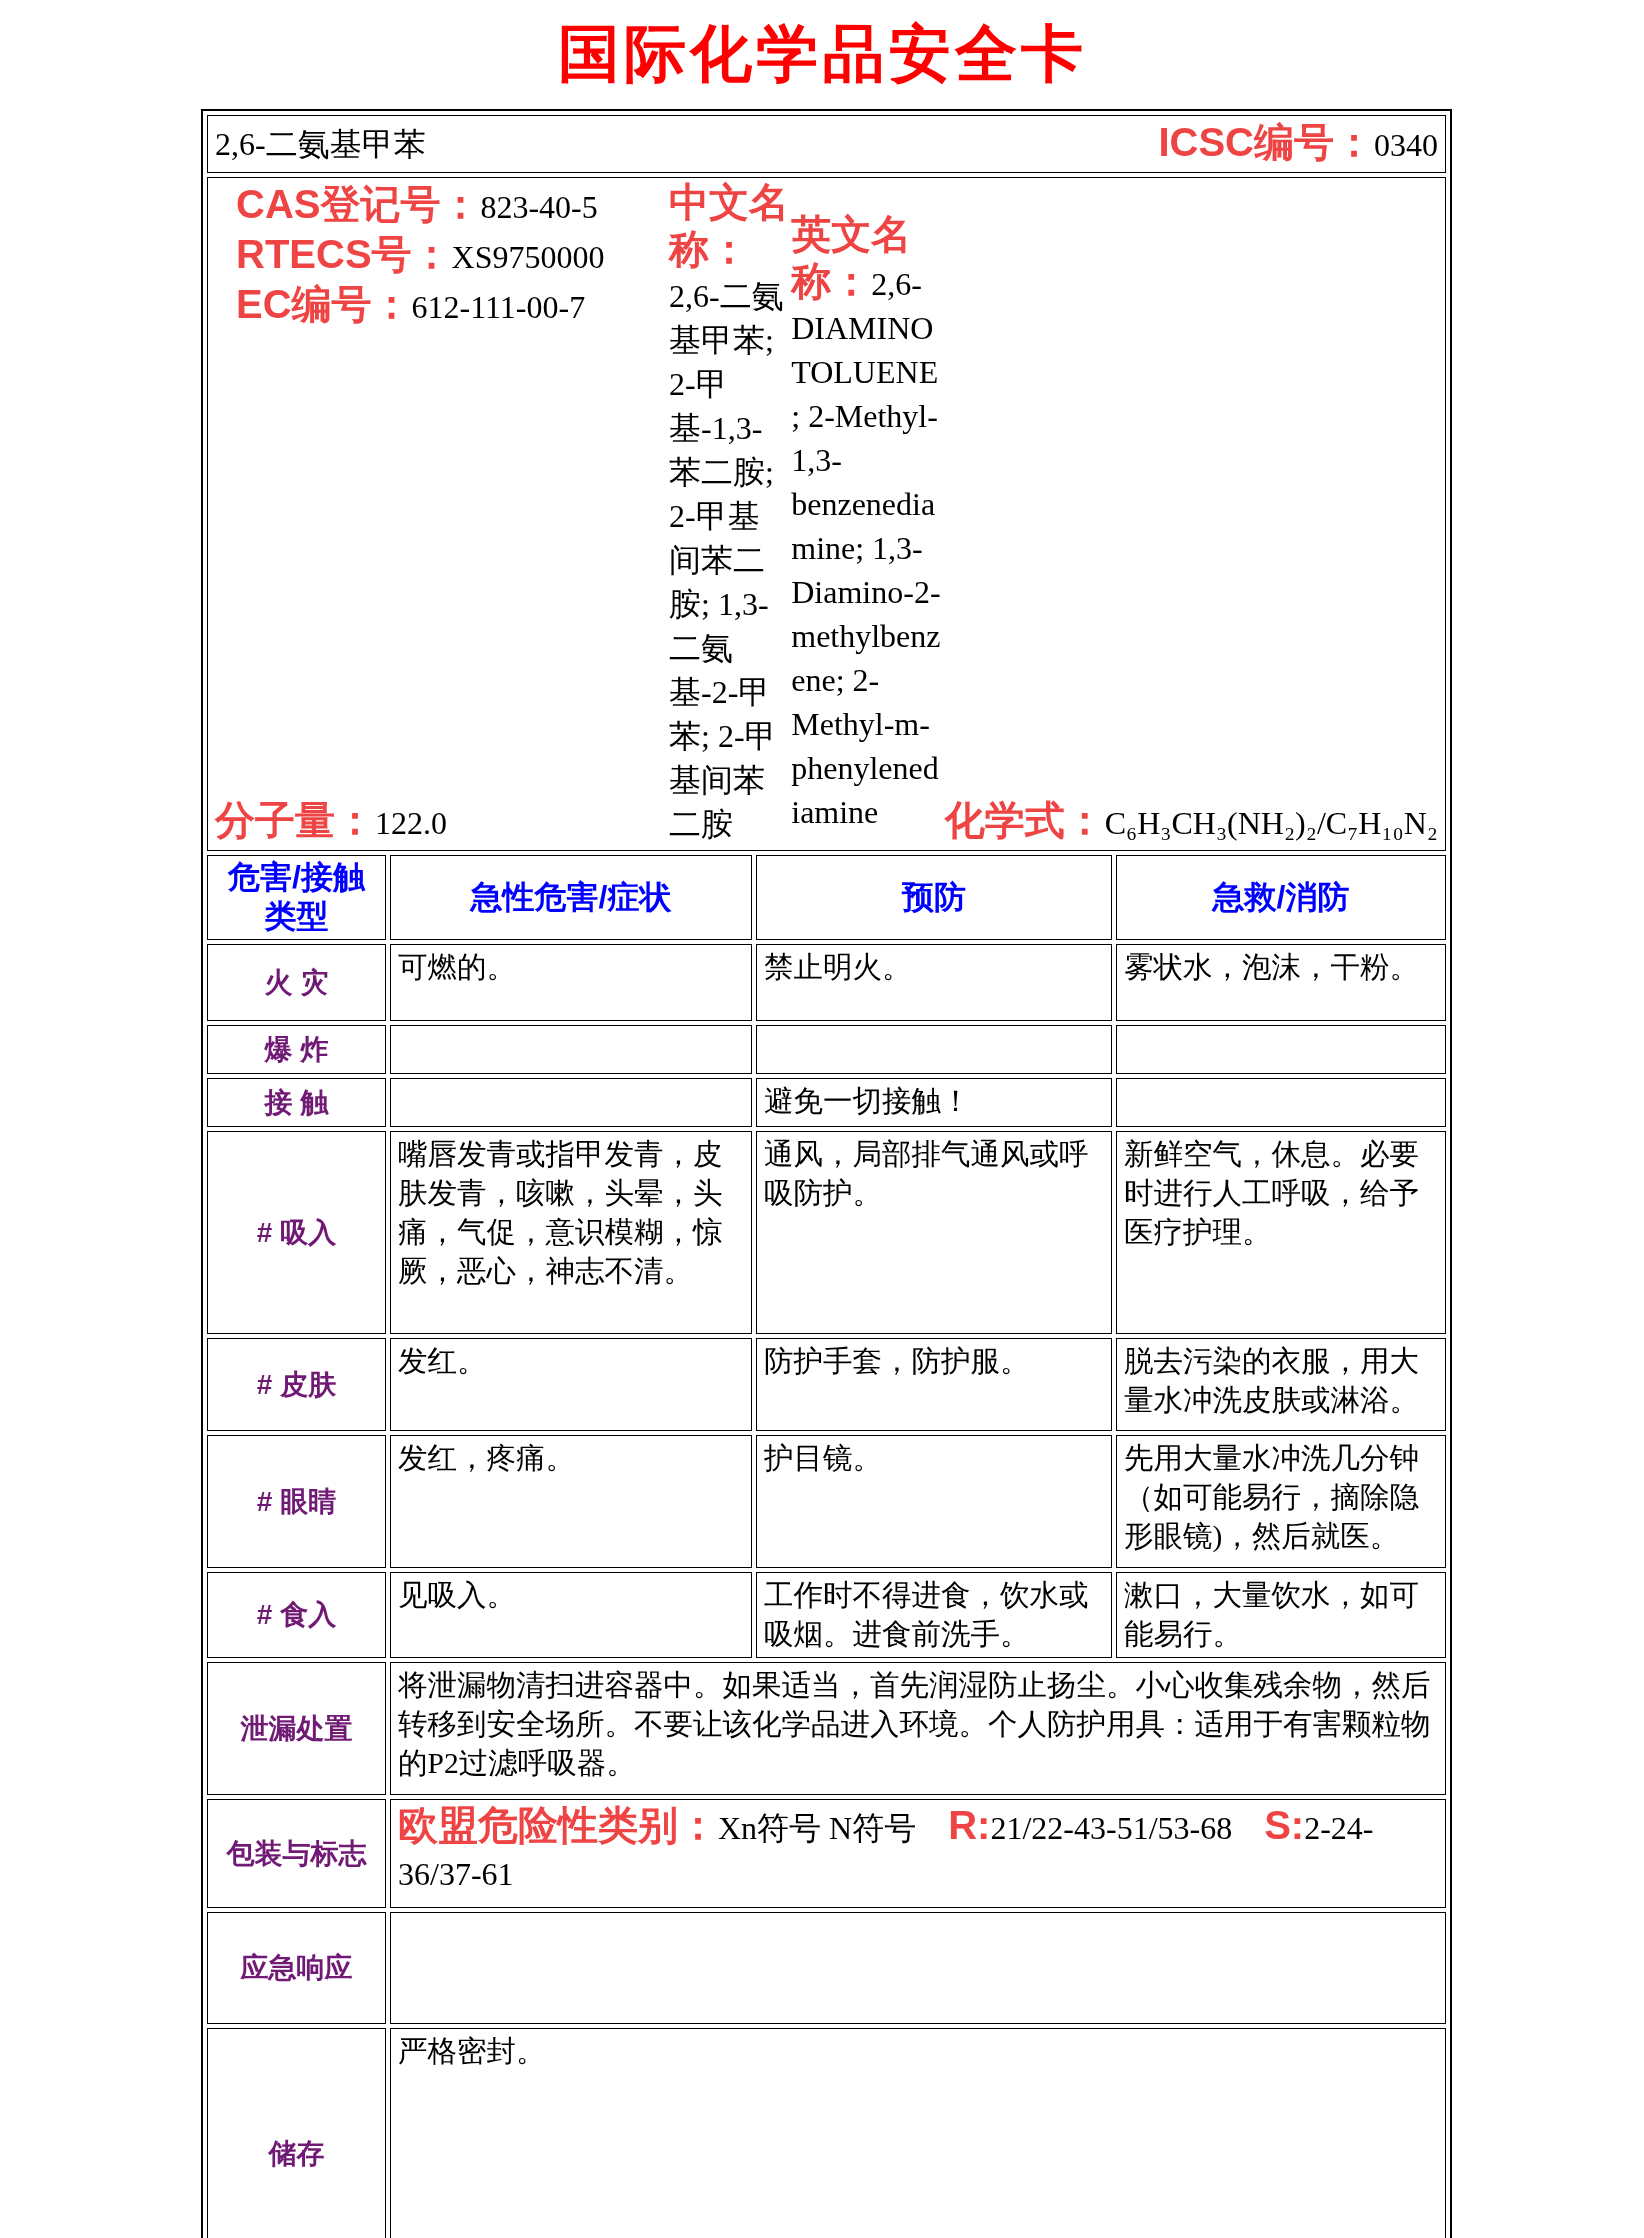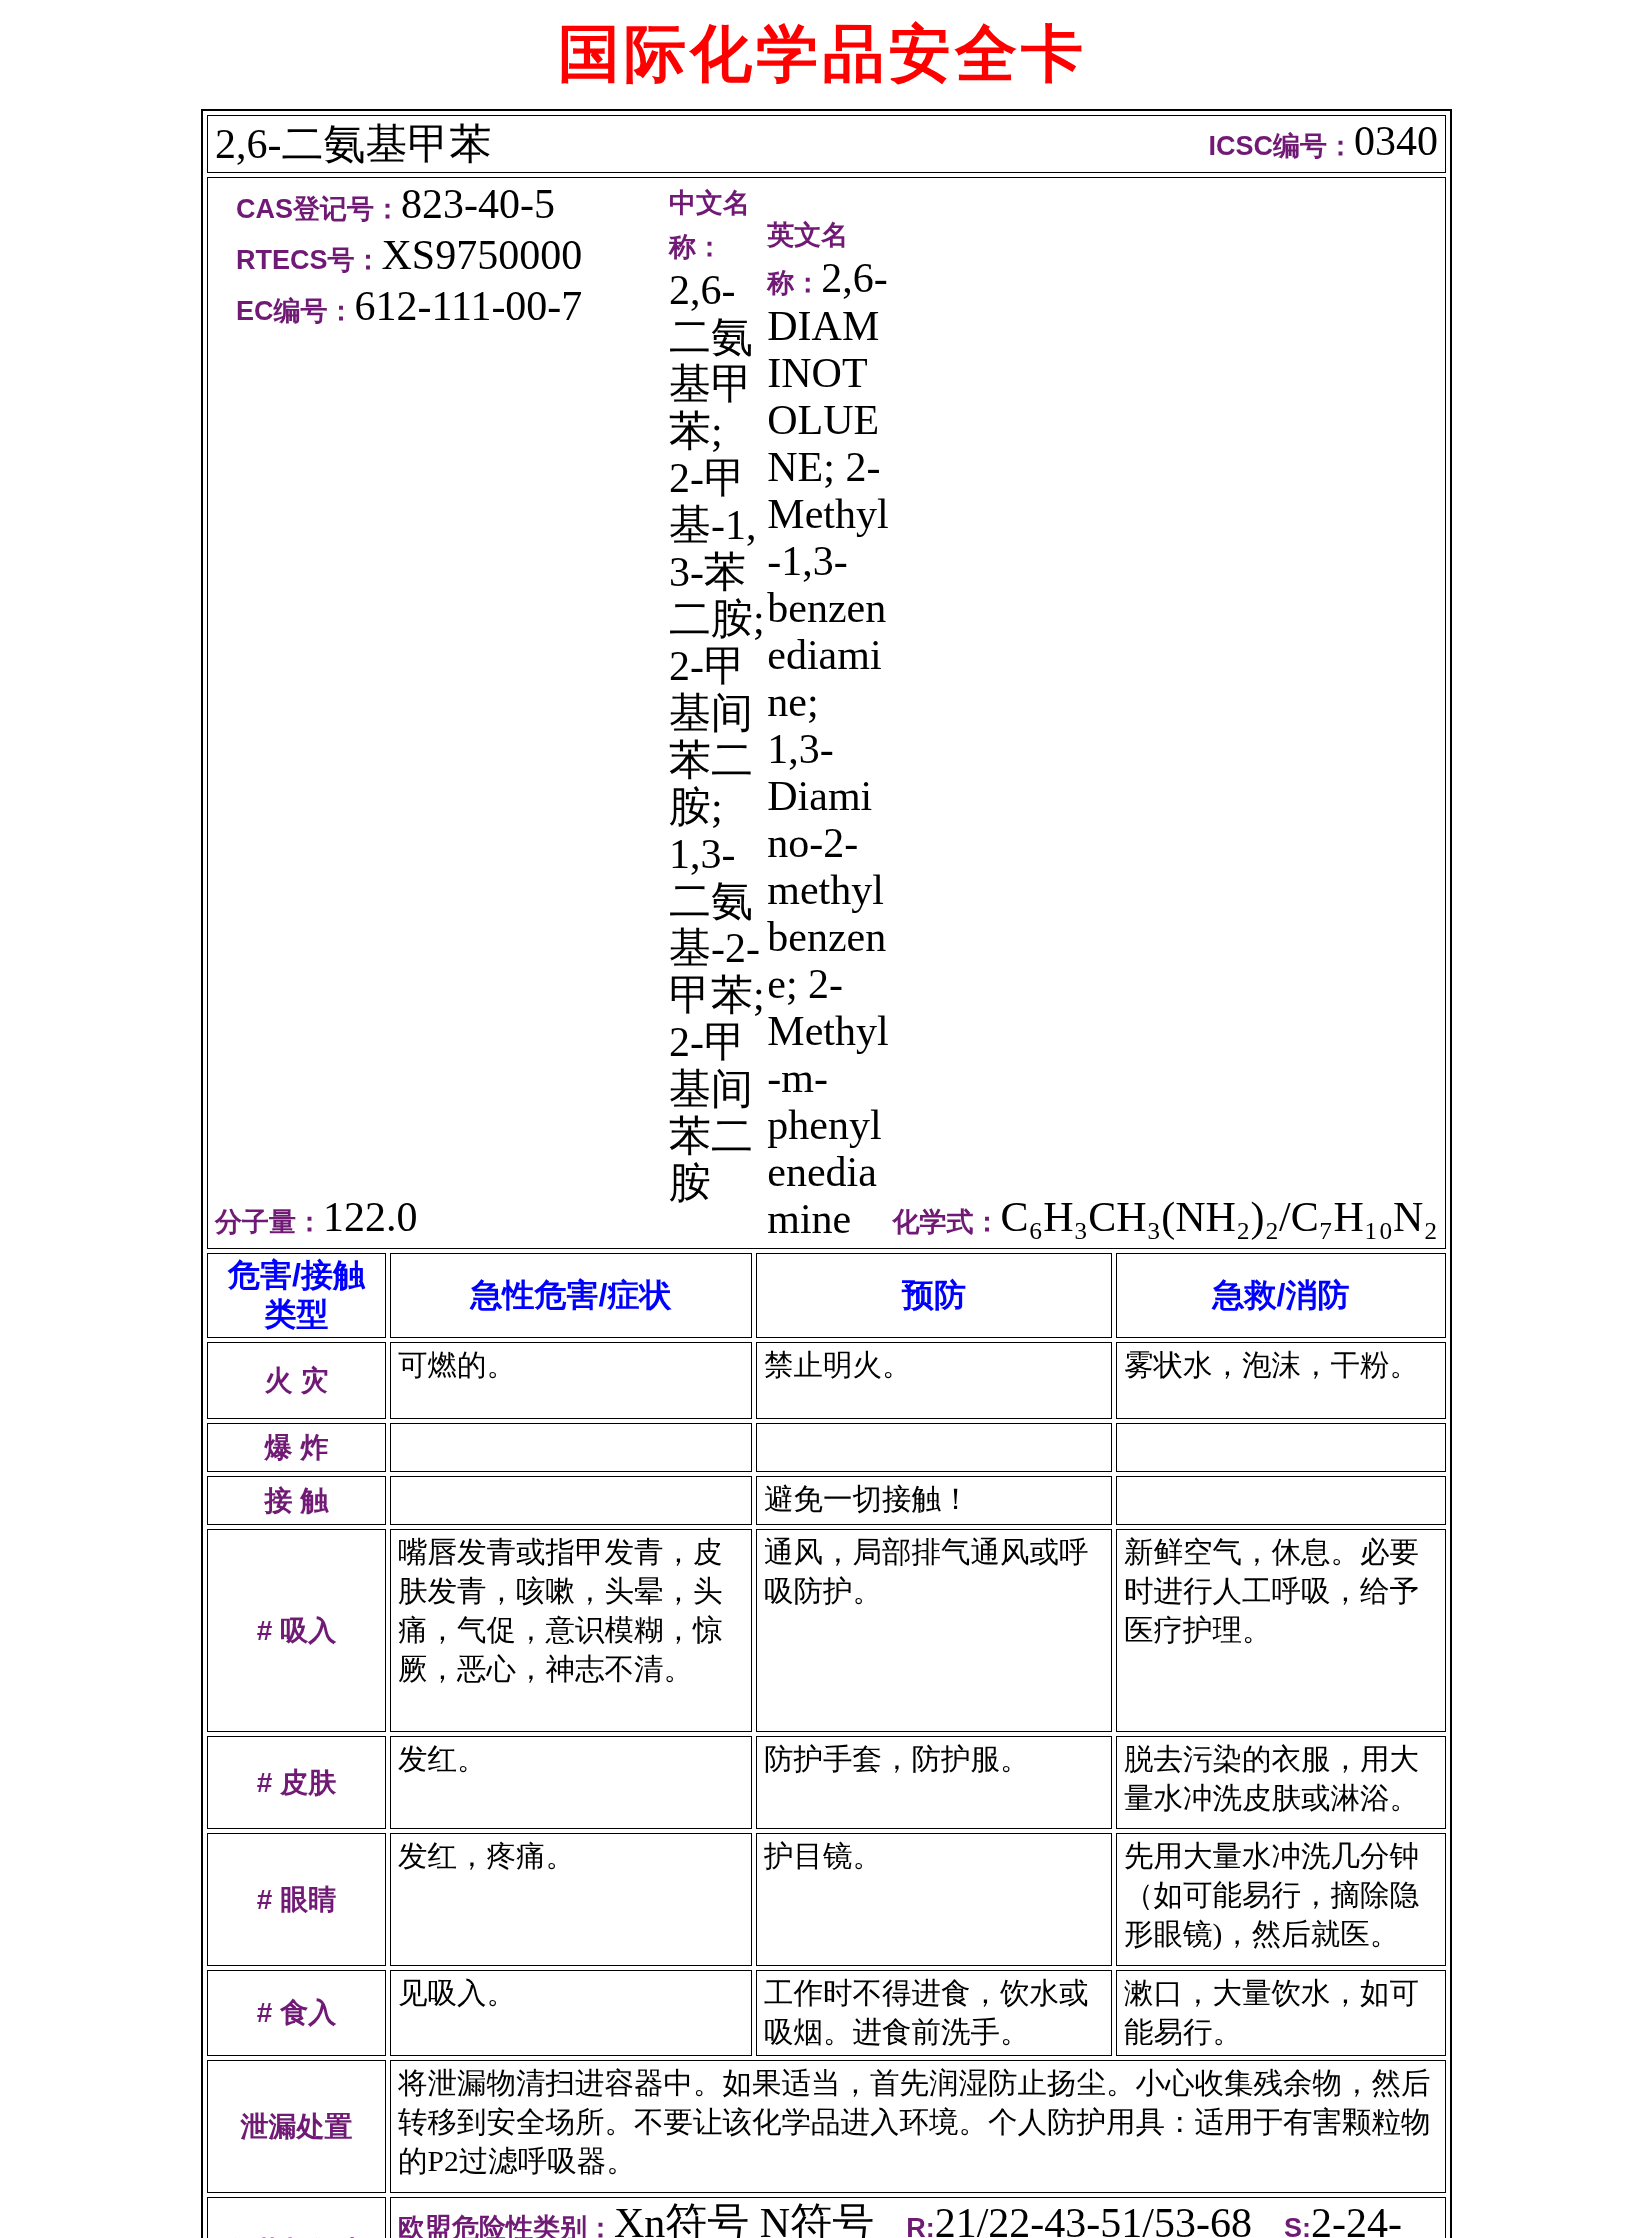--- a/index.html
+++ b/index.html
@@ -54,26 +54,26 @@
   }
   td.hdr{
     color:#0000ff;
     font-family:"Liberation Sans",sans-serif;
     font-weight:bold;
     font-size:32px;
     text-align:center;
     vertical-align:middle;
   }
   .blue-lab{
-    color:#701a75;
-    font-family:"Liberation Sans",sans-serif;
-    font-weight:bold;
-    font-size:27px;
-  }
-  .blk-val{color:#000;font-family:"Liberation Serif",serif;font-size:42px;}
+    color:#ef4444;
+    font-family:"Liberation Sans",sans-serif;
+    font-weight:bold;
+    font-size:40px;
+  }
+  .blk-val{color:#000;font-family:"Liberation Serif",serif;font-size:32px;}
   
   tr.r-name td{height:58px;vertical-align:middle;}
   tr.r-id td{height:407px;}
   tr.r-head td{height:83px;}
   tr.r-fire td{height:77px;}
   tr.r-expl td{height:49px;}
   tr.r-cont td{height:49px;}
   tr.r-inh td{height:203px;}
   tr.r-skin td{height:93px;}
   tr.r-eye td{height:133px;margin-top:40px;}

